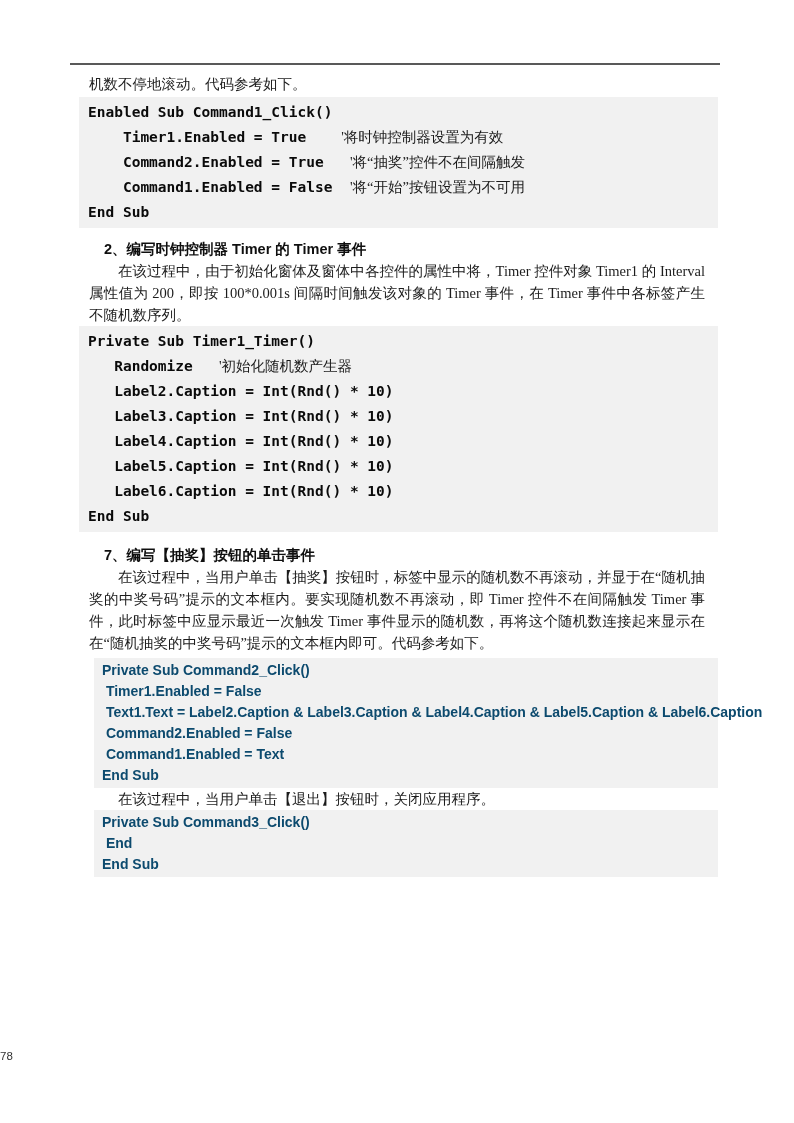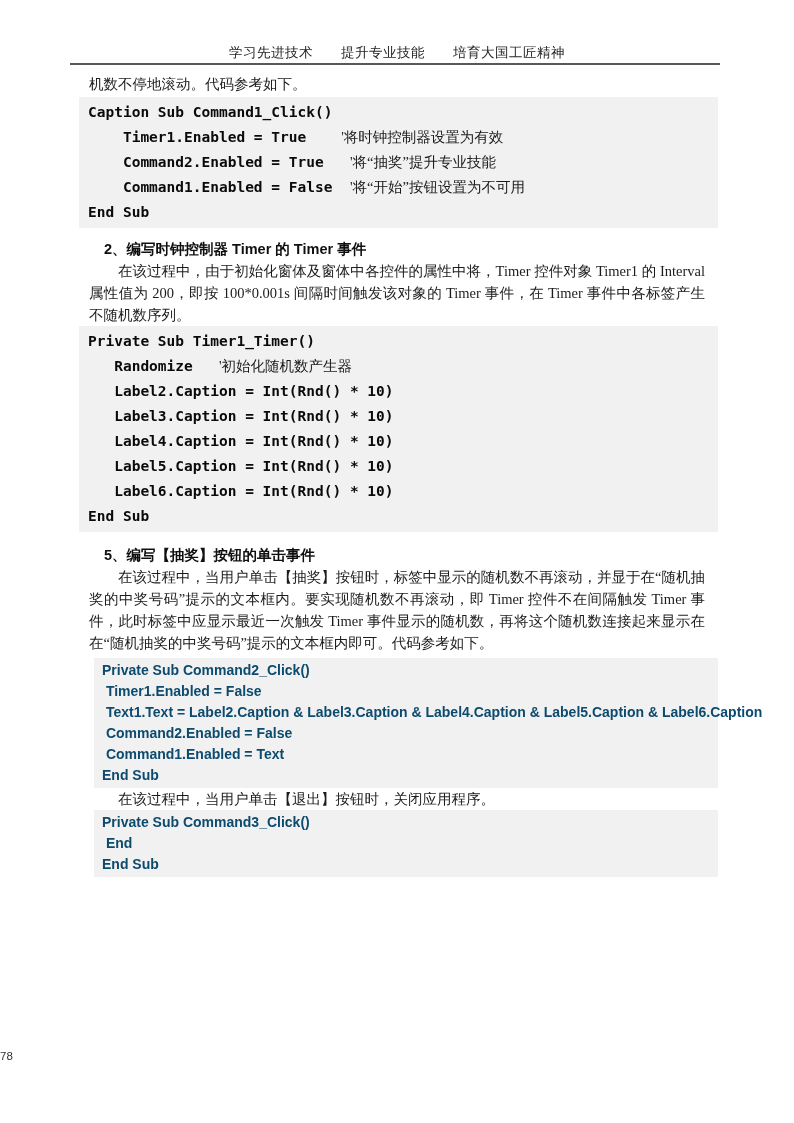--- a/index.html
+++ b/index.html
@@ -45,50 +45,49 @@
   .footer {
     position:absolute; top:1050px; left:0; right:0; 
     font-family:"Liberation Sans","DejaVu Sans",sans-serif; font-size:11.5px; color:#333333;
   }
 </style>
 </head>
 <body>
 
 <div class="page">
 
-  <div class="hdr-text">学习先进技术　　提升专业技能　　培育大国工匠精神</div>
   <div class="hdr-rule"></div>
 
   <div class="content">
 
     <div class="intro">机数不停地滚动。代码参考如下。</div>
 
     <div class="codeblock cb12">
-      <div class="cline"><span class="code">Caption Sub Command1_Click()</span><span class="cmt"></span></div>
+      <div class="cline"><span class="code">Enabled Sub Command1_Click()</span><span class="cmt"></span></div>
       <div class="cline"><span class="code">    Timer1.Enabled = True    </span><span class="cmt">'将时钟控制器设置为有效</span></div>
-      <div class="cline"><span class="code">    Command2.Enabled = True   </span><span class="cmt">'将“抽奖”提升专业技能</span></div>
+      <div class="cline"><span class="code">    Command2.Enabled = True   </span><span class="cmt">'将“抽奖”控件不在间隔触发</span></div>
       <div class="cline"><span class="code">    Command1.Enabled = False  </span><span class="cmt">'将“开始”按钮设置为不可用</span></div>
       <div class="cline"><span class="code">End Sub</span><span class="cmt"></span></div>
     </div>
 
     <div class="heading">2、编写时钟控制器 Timer 的 Timer 事件</div>
     <div class="para">在该过程中，由于初始化窗体及窗体中各控件的属性中将，Timer 控件对象 Timer1 的 Interval 属性值为 200，即按 100*0.001s 间隔时间触发该对象的 Timer 事件，在 Timer 事件中各标签产生不随机数序列。</div>
 
     <div class="codeblock cb12">
       <div class="cline"><span class="code">Private Sub Timer1_Timer()</span><span class="cmt"></span></div>
       <div class="cline"><span class="code">   Randomize   </span><span class="cmt">'初始化随机数产生器</span></div>
       <div class="cline"><span class="code">   Label2.Caption = Int(Rnd() * 10)</span><span class="cmt"></span></div>
       <div class="cline"><span class="code">   Label3.Caption = Int(Rnd() * 10)</span><span class="cmt"></span></div>
       <div class="cline"><span class="code">   Label4.Caption = Int(Rnd() * 10)</span><span class="cmt"></span></div>
       <div class="cline"><span class="code">   Label5.Caption = Int(Rnd() * 10)</span><span class="cmt"></span></div>
       <div class="cline"><span class="code">   Label6.Caption = Int(Rnd() * 10)</span><span class="cmt"></span></div>
       <div class="cline"><span class="code">End Sub</span><span class="cmt"></span></div>
     </div>
 
-    <div class="heading h3">5、编写【抽奖】按钮的单击事件</div>
+    <div class="heading h3">7、编写【抽奖】按钮的单击事件</div>
     <div class="para">在该过程中，当用户单击【抽奖】按钮时，标签中显示的随机数不再滚动，并显于在“随机抽奖的中奖号码”提示的文本框内。要实现随机数不再滚动，即 Timer 控件不在间隔触发 Timer 事件，此时标签中应显示最近一次触发 Timer 事件显示的随机数，再将这个随机数连接起来显示在在“随机抽奖的中奖号码”提示的文本框内即可。代码参考如下。</div>
 
     <div class="codeblock cb34 cb3">
       <div class="cline3">Private Sub Command2_Click()</div>
       <div class="cline3"> Timer1.Enabled = False</div>
       <div class="cline3"> Text1.Text = Label2.Caption &amp; Label3.Caption &amp; Label4.Caption &amp; Label5.Caption &amp; Label6.Caption</div>
       <div class="cline3"> Command2.Enabled = False</div>
       <div class="cline3"> Command1.Enabled = Text</div>
       <div class="cline3">End Sub</div>
     </div>

